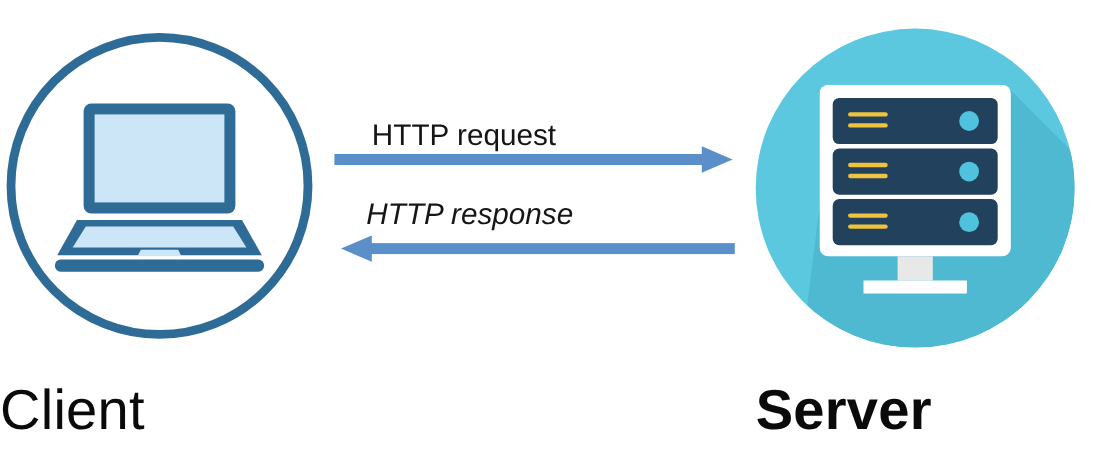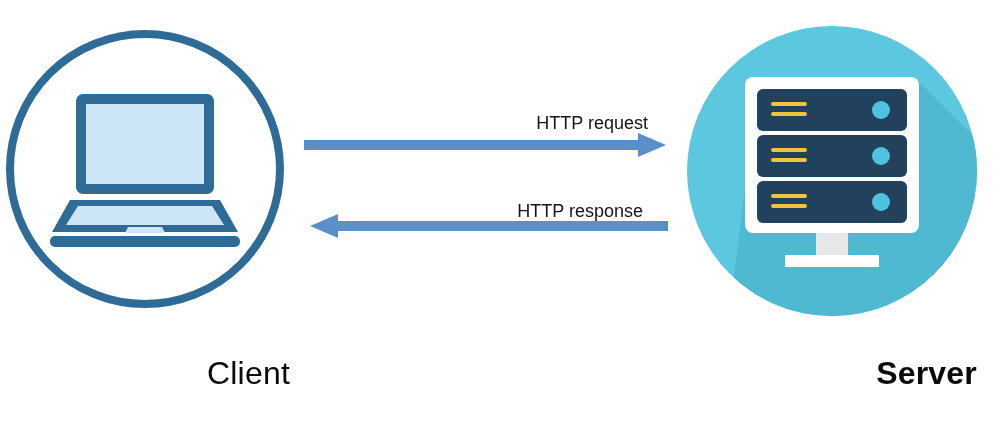--- a/index.html
+++ b/index.html
@@ -34,23 +34,23 @@
   .client-icon {
     position: absolute;
     left: 48px;
     top: 92px;
     width: 194px;
     height: 156px;
   }
 
   .node-label {
     position: absolute;
-    text-align: right;
+    text-align: left;
     color: #0a0a0a;
-    font-size: 32px;
+    font-size: 51px;
     line-height: 52px;
     letter-spacing: 0.2px;
     white-space: nowrap;
   }
   .client-label {
     left: 0px;
     top: 347px;
     width: 290px;
   }
   .server-label {
@@ -91,34 +91,35 @@
     left: 298px;
     top: 130px;
     width: 380px;
     height: 110px;
   }
 
   
   .arrow-label {
     position: absolute;
     color: #151515;
-    font-size: 18px;
+    font-size: 27px;
     line-height: 30px;
     white-space: nowrap;
-    text-align: right;
+    text-align: left;
   }
   .label-request {
     left: 338px;
     top: 108px;
     width: 310px;
   }
   .label-response {
     left: 333px;
-    top: 196px;
+    top: 180px;
     width: 310px;
+    font-style: italic;
   }
 </style>
 </head>
 <body>
 
 <div id="canvas">
 
   <div class="client-circle"></div>
 
   <div class="client-icon">

